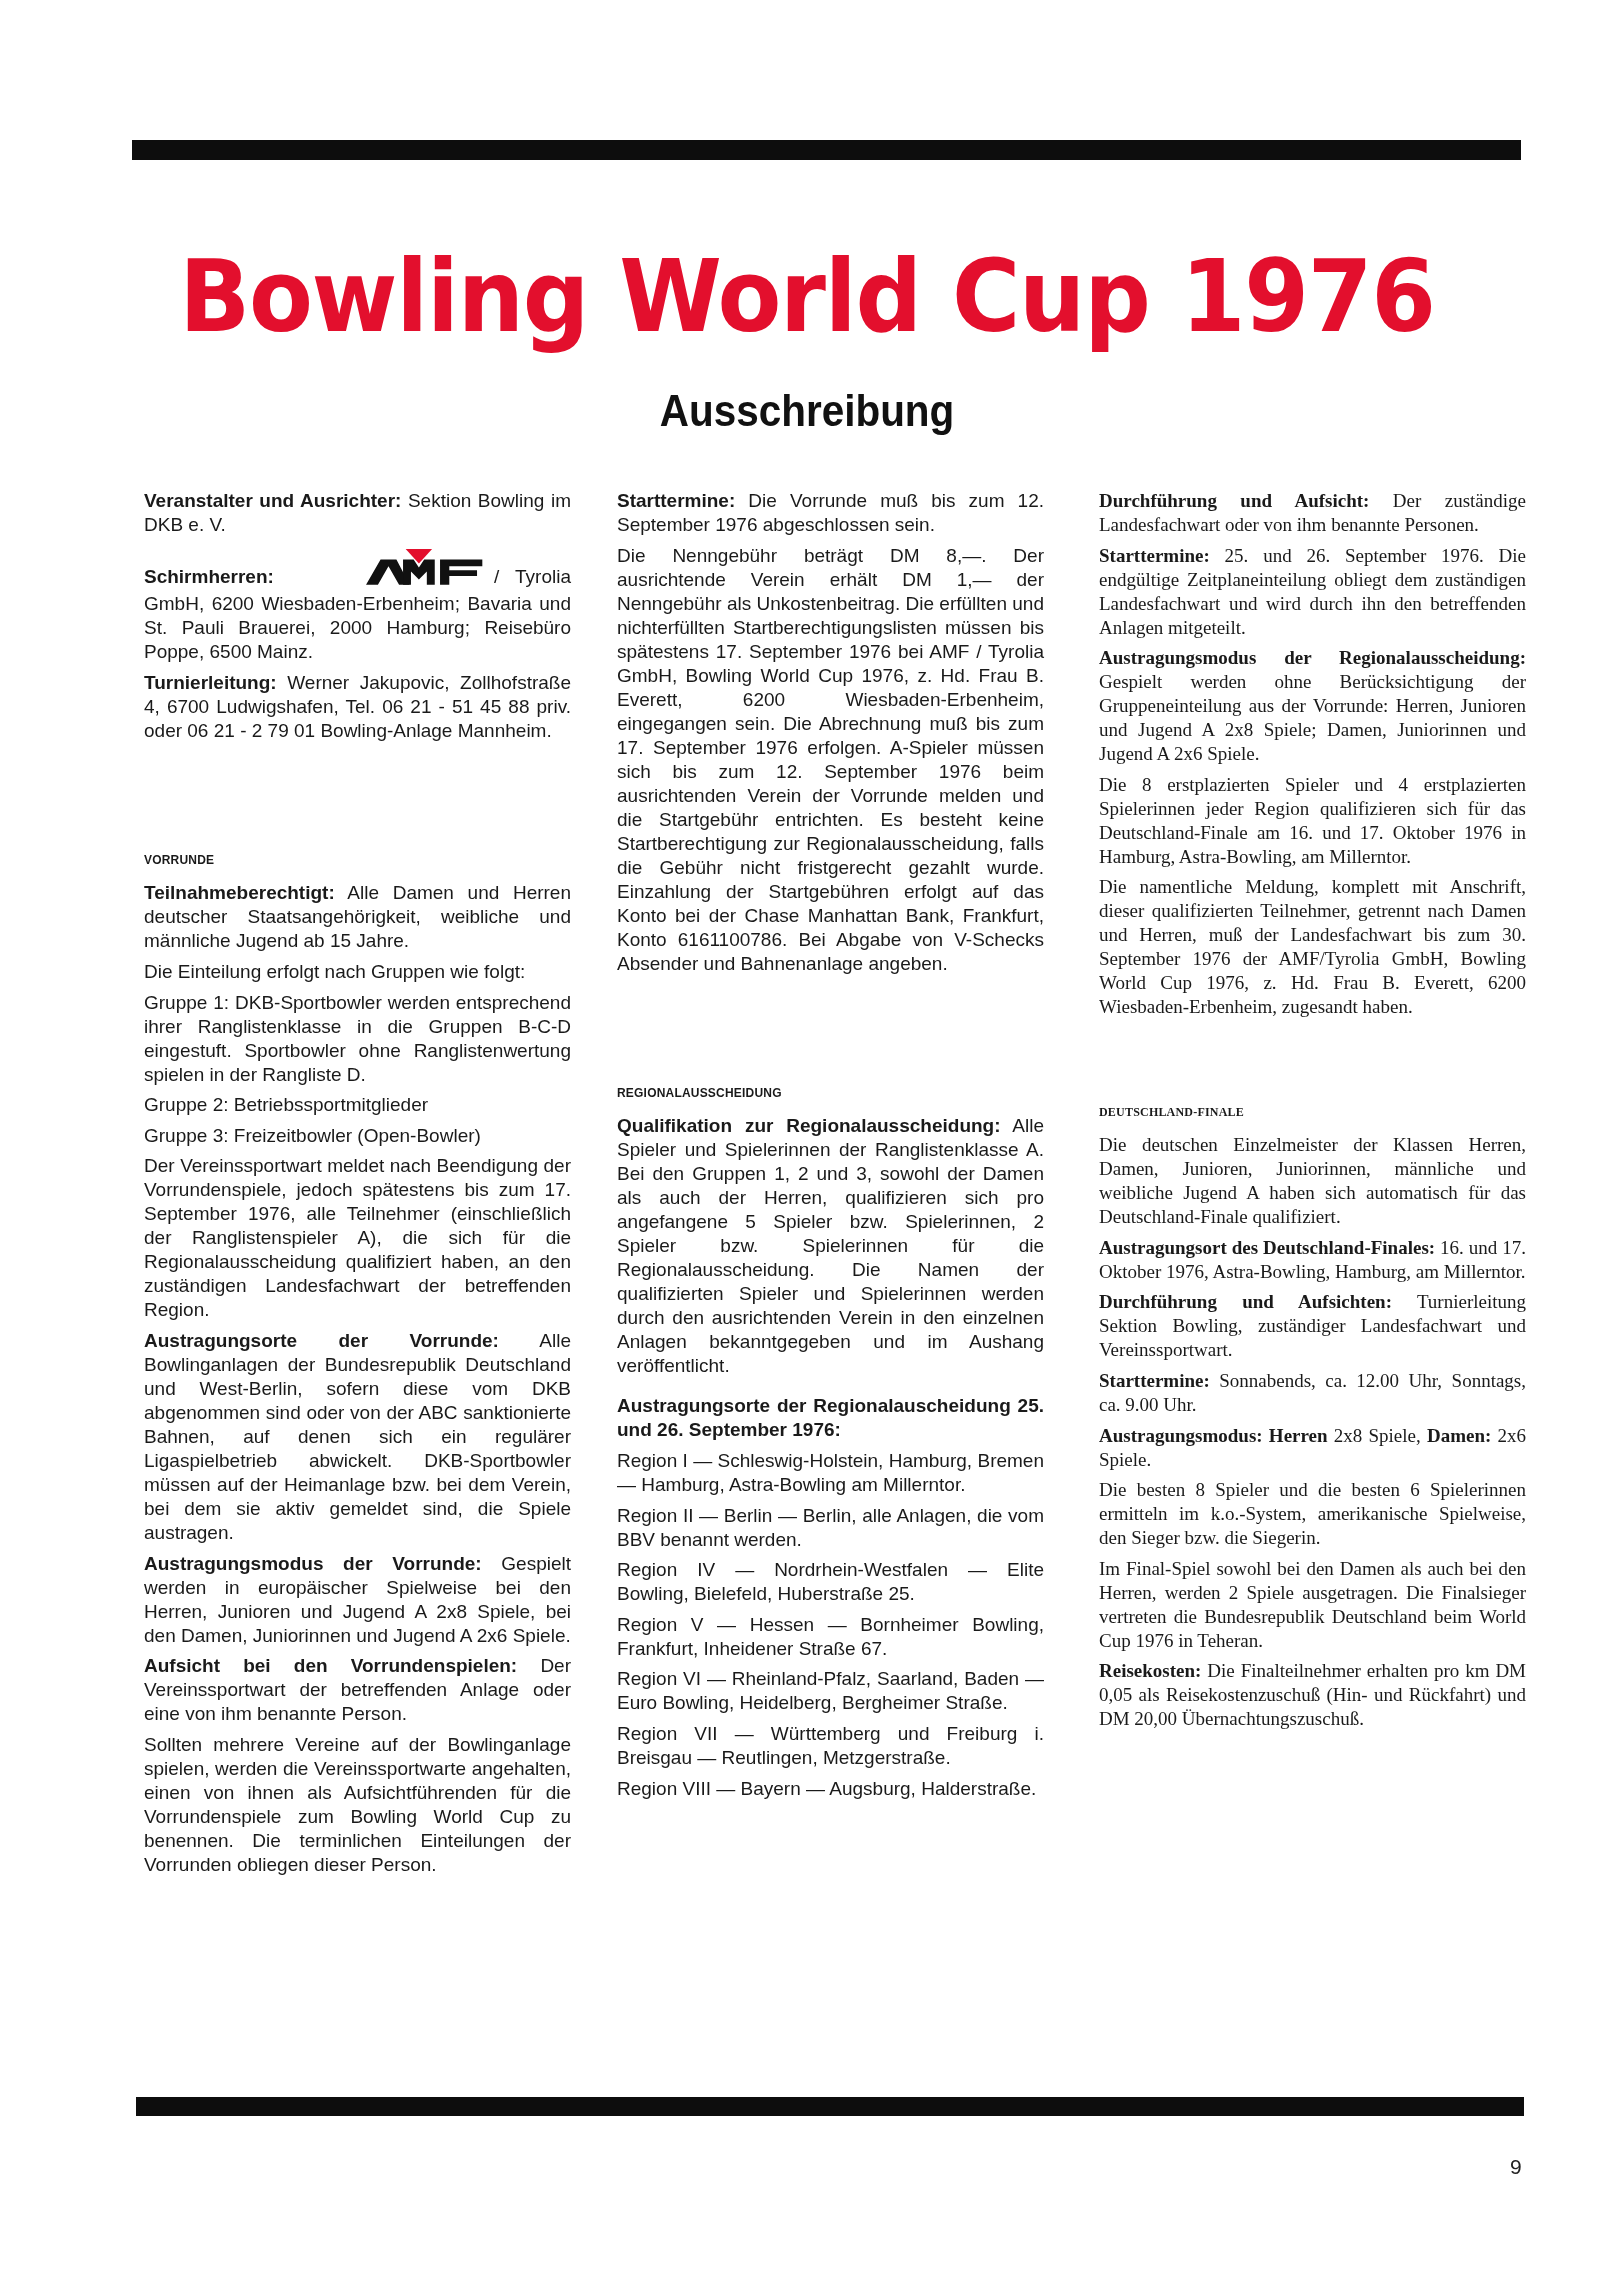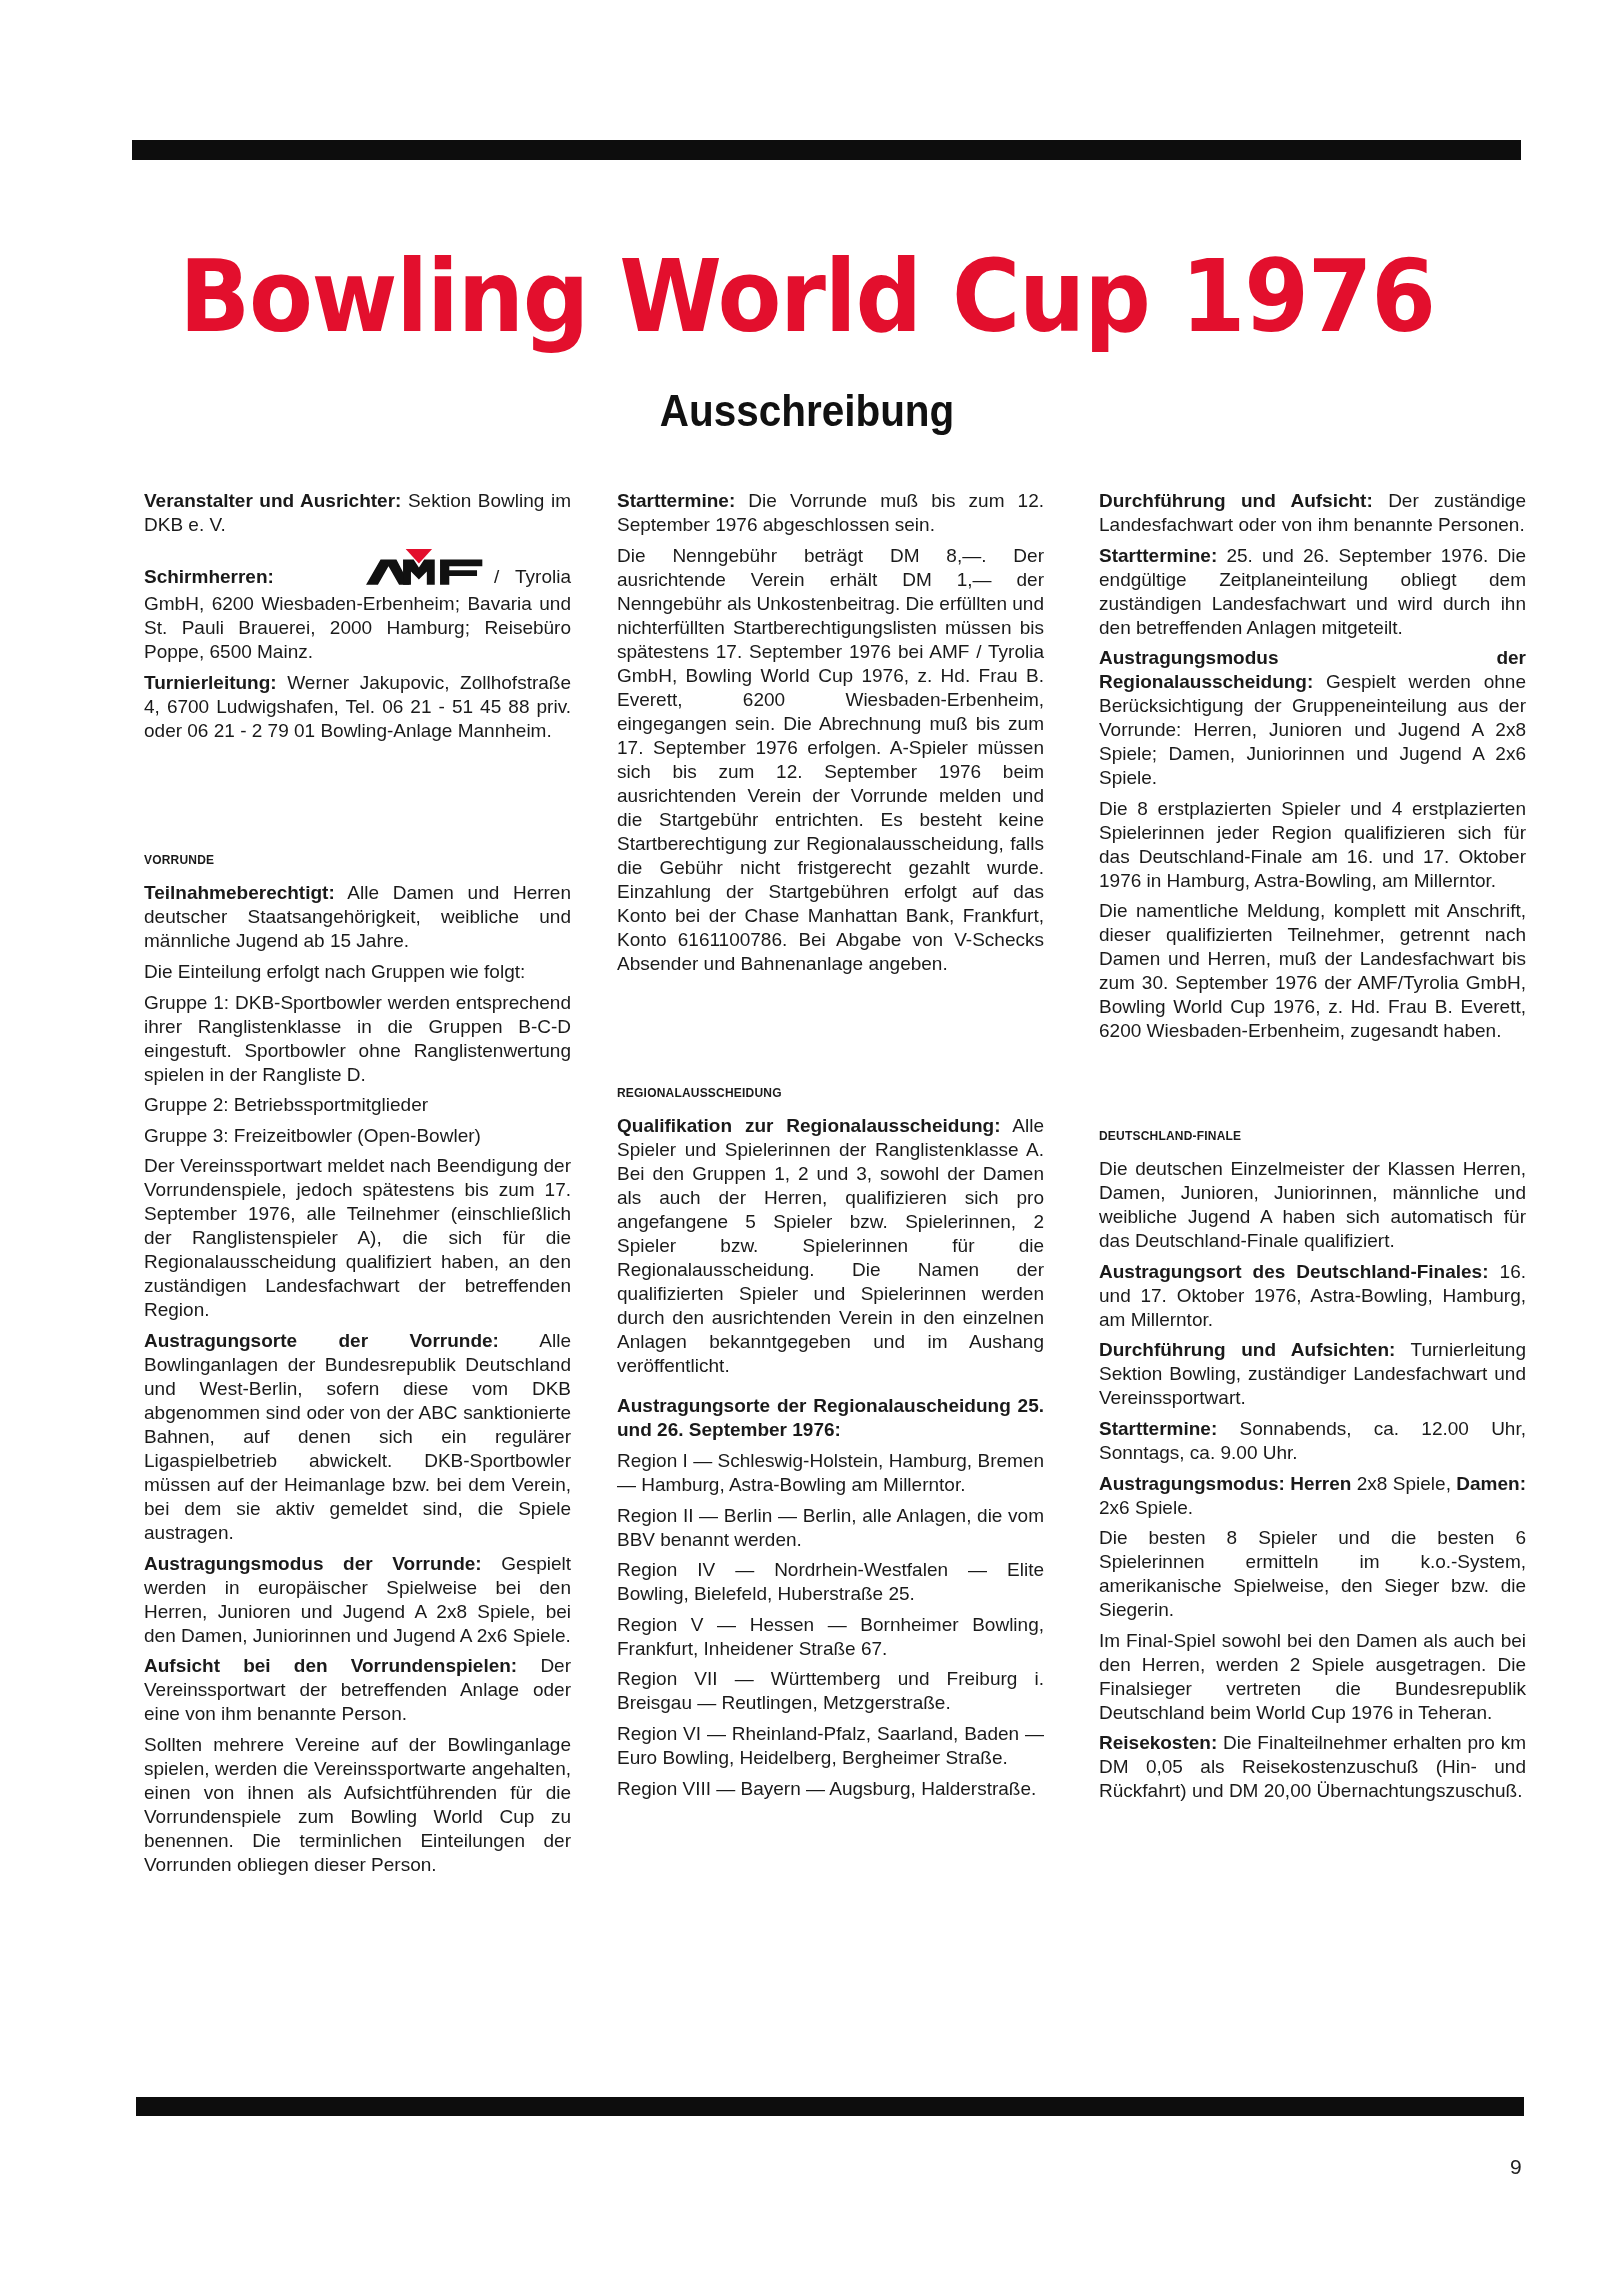--- a/index.html
+++ b/index.html
@@ -28,21 +28,21 @@
     font-size: 44px; line-height: 53px; color: #111; margin: 0;
     transform: scaleX(0.92);
   }
   .col {
     position: absolute; top: 489px; width: 427px;
     font-size: 19px; line-height: 24px; text-align: justify;
     hyphens: manual;
   }
   .col-1 { left: 144px; }
   .col-2 { left: 617px; }
-  .col-3 { left: 1099px; }
+  .col-3 { left: 1099px; font-family: Liberation Serif, serif; }
   .col p { margin: 0 0 6.6px 0; }
   .col .lbl { font-weight: bold; }
   .section-head {
     font-weight: bold; font-size: 12px; letter-spacing: 0.2px;
     margin: 0 0 9.2px 0; text-align: left;
   }
   .amf {
     display: inline-block; vertical-align: -2.6px; margin: 0 9.2px 0 92px;
   }
   .page-number {
@@ -88,22 +88,22 @@
   <p>Die Nenngebühr beträgt DM 8,—. Der ausrichtende Verein erhält DM 1,— der Nenngebühr als Unkostenbeitrag. Die erfüllten und nichterfüllten Startberechtigungslisten müssen bis spätestens 17. September 1976 bei AMF / Tyrolia GmbH, Bowling World Cup 1976, z. Hd. Frau B. Everett, 6200 Wiesbaden-Erbenheim, eingegangen sein. Die Abrechnung muß bis zum 17. September 1976 erfolgen. A-Spieler müssen sich bis zum 12. September 1976 beim ausrichtenden Verein der Vorrunde melden und die Startgebühr entrichten. Es besteht keine Startberechtigung zur Regionalausscheidung, falls die Gebühr nicht fristgerecht gezahlt wurde. Einzahlung der Startgebühren erfolgt auf das Konto bei der Chase Manhattan Bank, Frankfurt, Konto 6161100786. Bei Abgabe von V-Schecks Absender und Bahnenanlage angeben.</p>
 
   <div style="height:99px"></div>
   <div class="section-head">REGIONALAUSSCHEIDUNG</div>
   <p><span class="lbl">Qualifikation zur Regionalausscheidung:</span><span> Alle Spieler und Spielerinnen der Ranglistenklasse A. Bei den Gruppen 1, 2 und 3, sowohl der Damen als auch der Herren, qualifizieren sich pro angefangene 5 Spieler bzw. Spielerinnen, 2 Spieler bzw. Spielerinnen für die Regionalausscheidung. Die Namen der qualifizierten Spieler und Spielerinnen werden durch den ausrichtenden Verein in den einzelnen Anlagen bekanntgegeben und im Aushang veröffentlicht.</span></p>
   <p class="lbl" style="margin-top:16px">Austragungsorte der Regionalauscheidung 25. und 26. September 1976:</p>
   <p>Region I — Schleswig-Holstein, Hamburg, Bremen — Hamburg, Astra-Bowling am Millerntor.</p>
   <p>Region II — Berlin — Berlin, alle Anlagen, die vom BBV benannt werden.</p>
   <p>Region IV — Nordrhein-Westfalen — Elite Bowling, Bielefeld, Huberstraße 25.</p>
   <p>Region V — Hessen — Bornheimer Bowling, Frankfurt, Inheidener Straße 67.</p>
+  <p>Region VI — Rheinland-Pfalz, Saarland, Baden — Euro Bowling, Heidelberg, Bergheimer Straße.</p>
   <p>Region VII — Württemberg und Freiburg i. Breisgau — Reutlingen, Metzgerstraße.</p>
-  <p>Region VI — Rheinland-Pfalz, Saarland, Baden — Euro Bowling, Heidelberg, Bergheimer Straße.</p>
   <p>Region VIII — Bayern — Augsburg, Halderstraße.</p>
 </div>
 
 <div class="col col-3">
   <p><span class="lbl">Durchführung und Aufsicht:</span><span> Der zuständige Landesfachwart oder von ihm benannte Personen.</span></p>
   <p><span class="lbl">Starttermine:</span><span> 25. und 26. September 1976. Die endgültige Zeitplaneinteilung obliegt dem zuständigen Landesfachwart und wird durch ihn den betreffenden Anlagen mitgeteilt.</span></p>
   <p><span class="lbl">Austragungsmodus der Regionalausscheidung:</span><span> Gespielt werden ohne Berücksichtigung der Gruppeneinteilung aus der Vorrunde: Herren, Junioren und Jugend A 2x8 Spiele; Damen, Juniorinnen und Jugend A 2x6 Spiele.</span></p>
   <p>Die 8 erstplazierten Spieler und 4 erstplazierten Spielerinnen jeder Region qualifizieren sich für das Deutschland-Finale am 16. und 17. Oktober 1976 in Hamburg, Astra-Bowling, am Millerntor.</p>
   <p>Die namentliche Meldung, komplett mit Anschrift, dieser qualifizierten Teilnehmer, getrennt nach Damen und Herren, muß der Landesfachwart bis zum 30. September 1976 der AMF/Tyrolia GmbH, Bowling World Cup 1976, z. Hd. Frau B. Everett, 6200 Wiesbaden-Erbenheim, zugesandt haben.</p>
 

